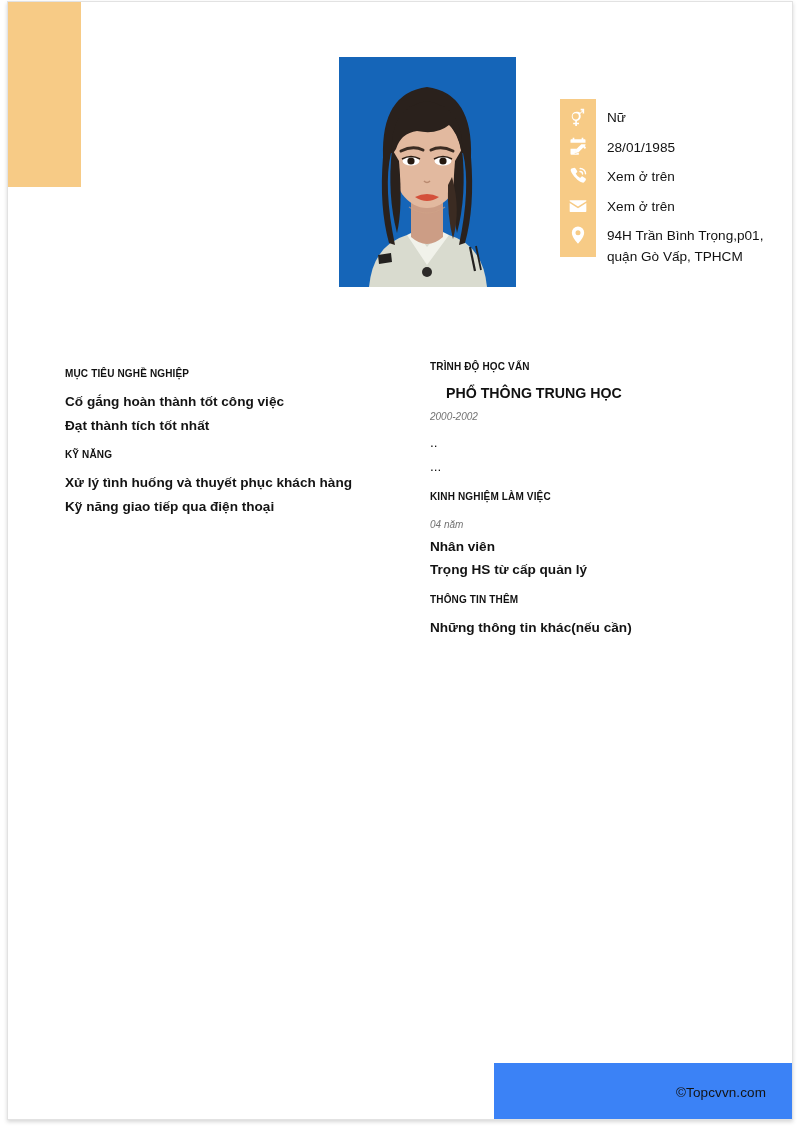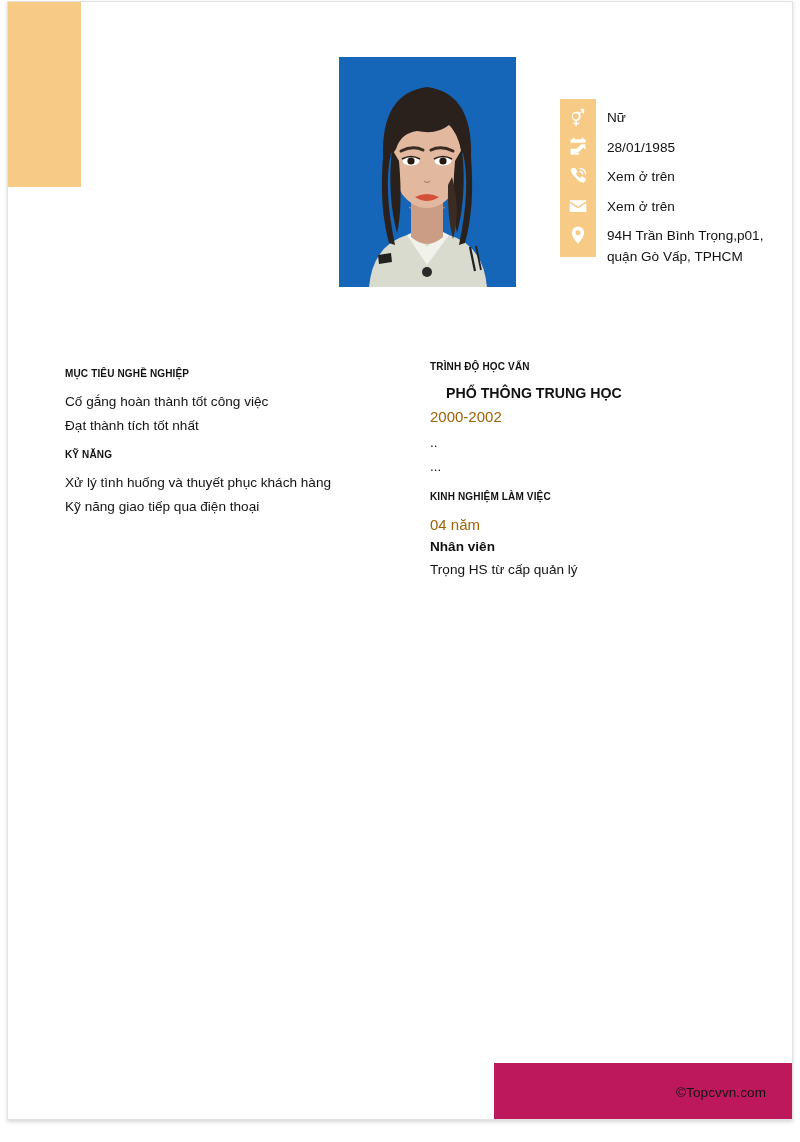--- a/index.html
+++ b/index.html
@@ -159,48 +159,50 @@
     line-height: 21px;
   }
   .sub-title-sm {
     font-size: 13.6px;
     font-weight: bold;
     color: #111111;
     margin: 0;
     line-height: 22px;
   }
   .meta-italic {
-    font-size: 15px;
-    color: #a16207;
+    font-size: 10px;
+    font-style: italic;
+    color: #737373;
     margin: 0;
     line-height: 23px;
   }
   .body-line {
     font-size: 13.6px;
     color: #141414;
     margin: 0;
     line-height: 23.5px;
+    font-weight: bold;
   }
   .body-line.wrap { white-space: normal; }
   .dots-line {
     font-size: 13.6px;
     color: #141414;
     margin: 0;
     line-height: 24px;
   }
   .gap-sm { height: 3px; }
 
   
   .footer-bar {
     position: absolute;
     left: 486px;
     top: 1061px;
     width: 300px;
     height: 58px;
-    background: #be185d;
+    background: #3b82f6;
     display: flex;
     align-items: center;
     justify-content: flex-end;
     box-sizing: border-box;
     padding-right: 28px;
   }
   .footer-text {
     font-size: 13.5px;
     color: #131313;
     letter-spacing: 0.1px;
@@ -330,20 +332,24 @@
         <div class="dots-line">...</div>
       </div>
 
       <div class="sec">
         <div class="sec-title">KINH NGHIỆM LÀM VIỆC</div>
         <div class="meta-italic">04 năm</div>
         <div class="sub-title-sm">Nhân viên</div>
         <div class="body-line">Trọng HS từ cấp quản lý</div>
       </div>
 
+      <div class="sec">
+        <div class="sec-title">THÔNG TIN THÊM</div>
+        <div class="body-line">Những thông tin khác(nếu cần)</div>
+      </div>
 
     </div>
   </div>
 
   <div class="footer-bar">
     <span class="footer-text">©Topcvvn.com</span>
   </div>
 
 </div>
 

